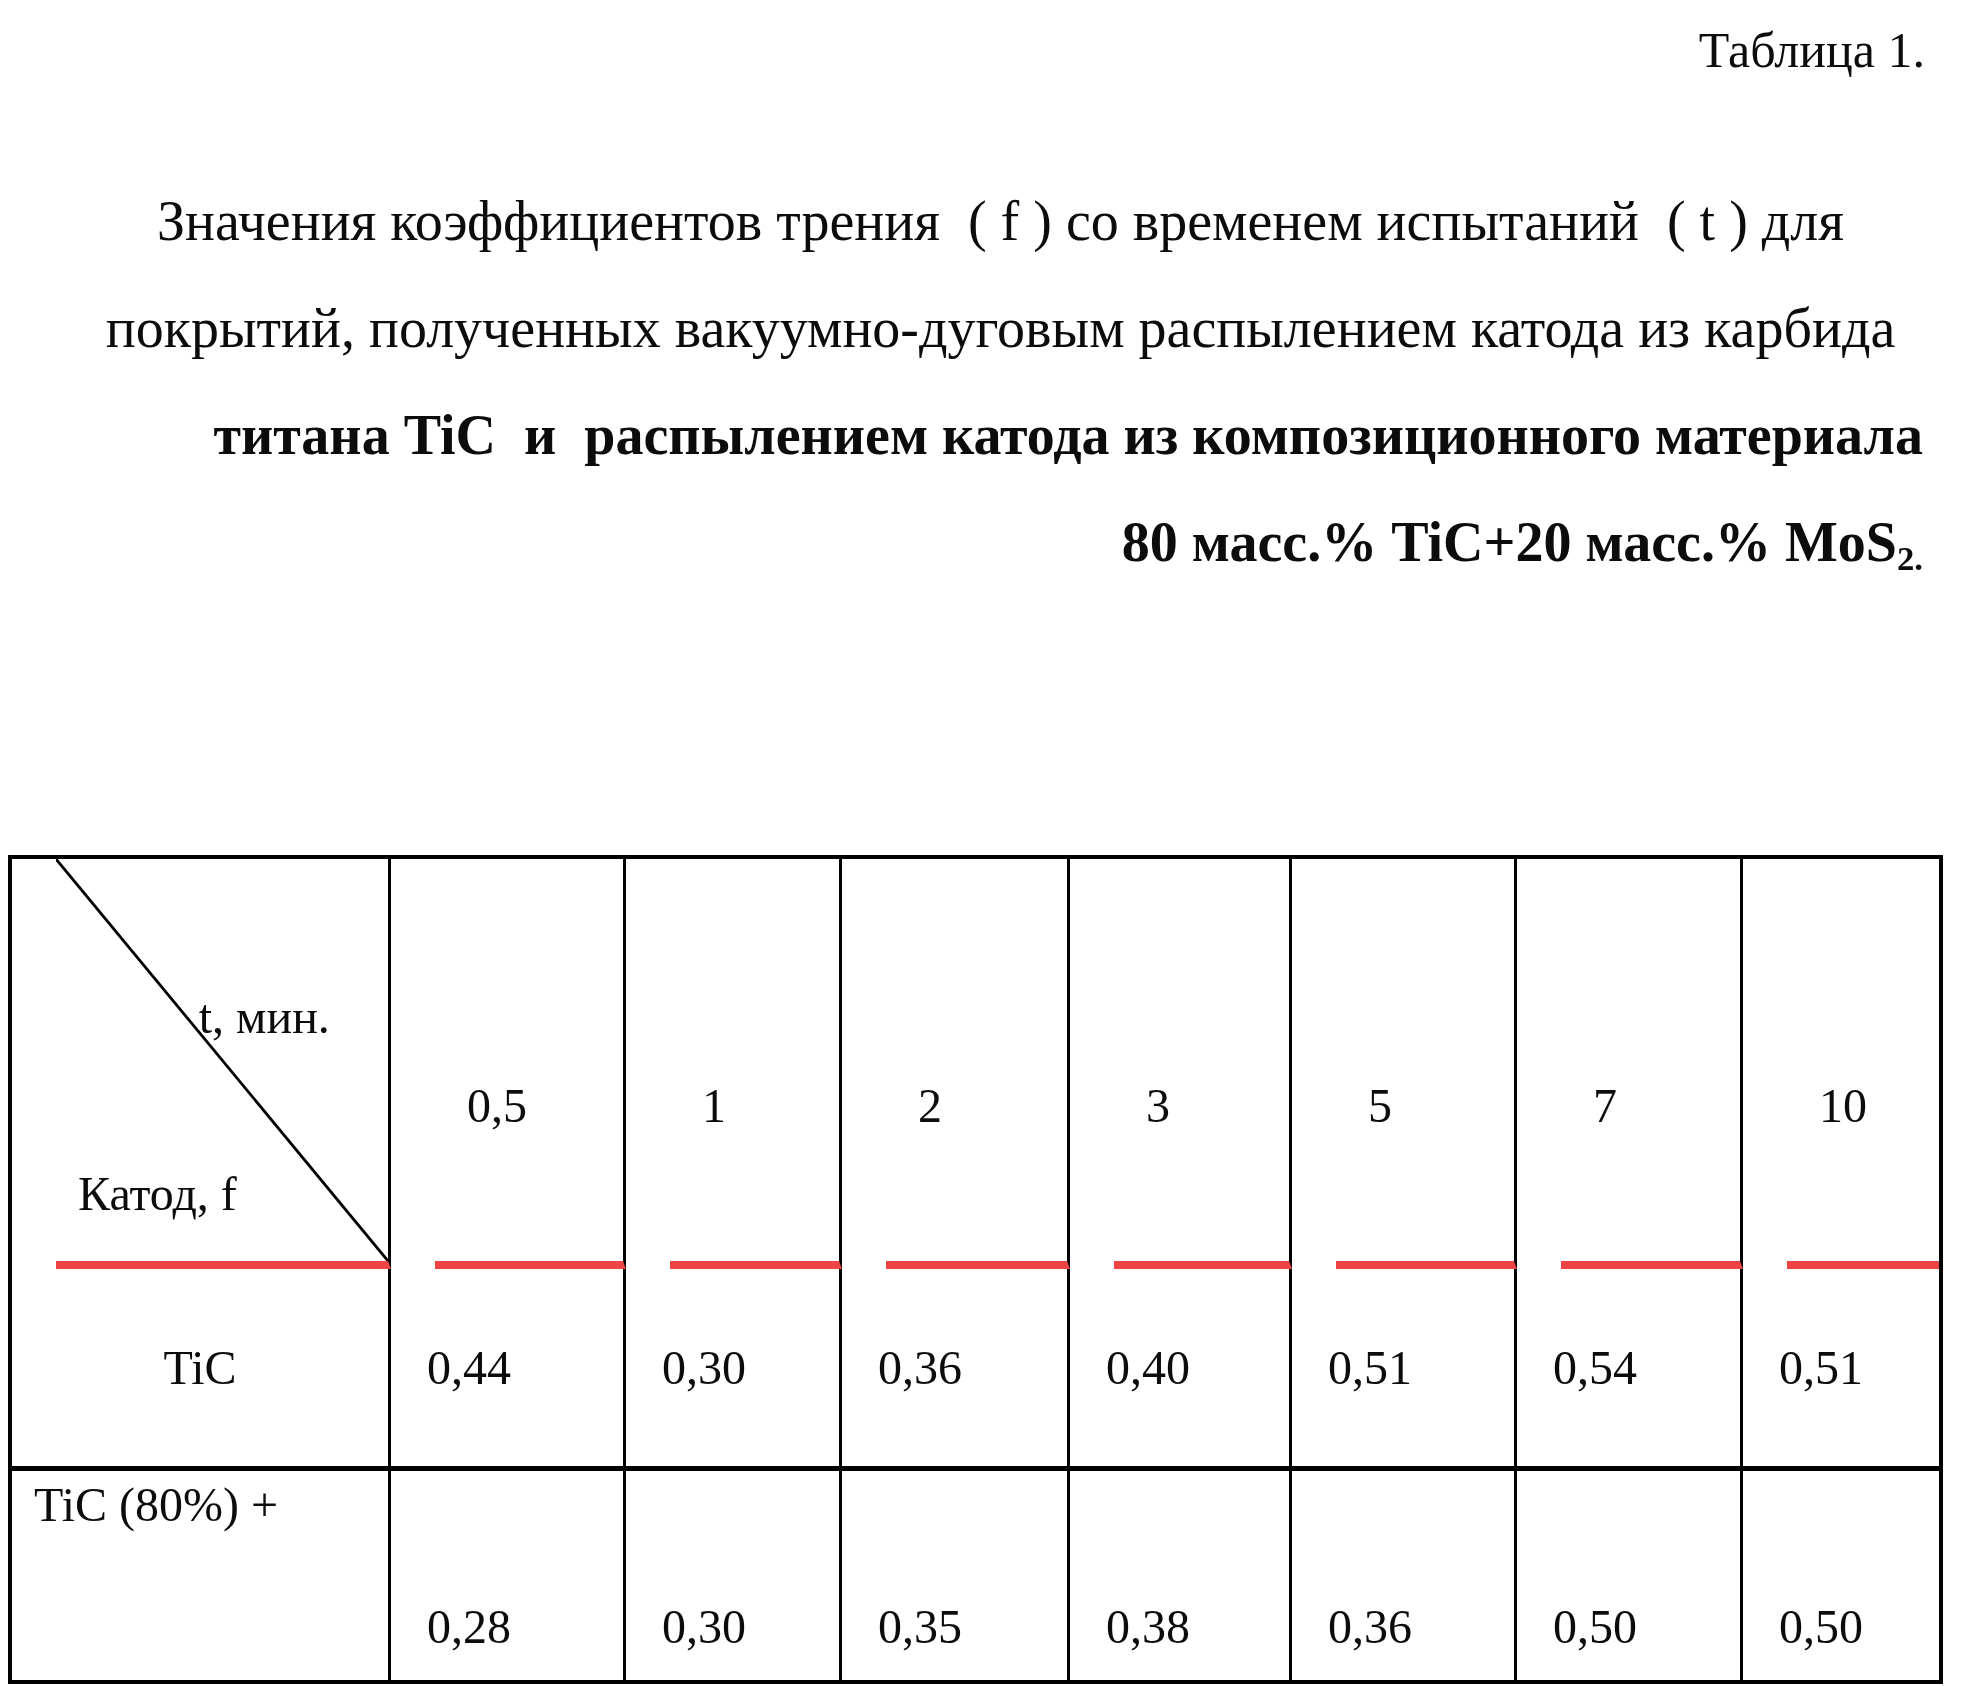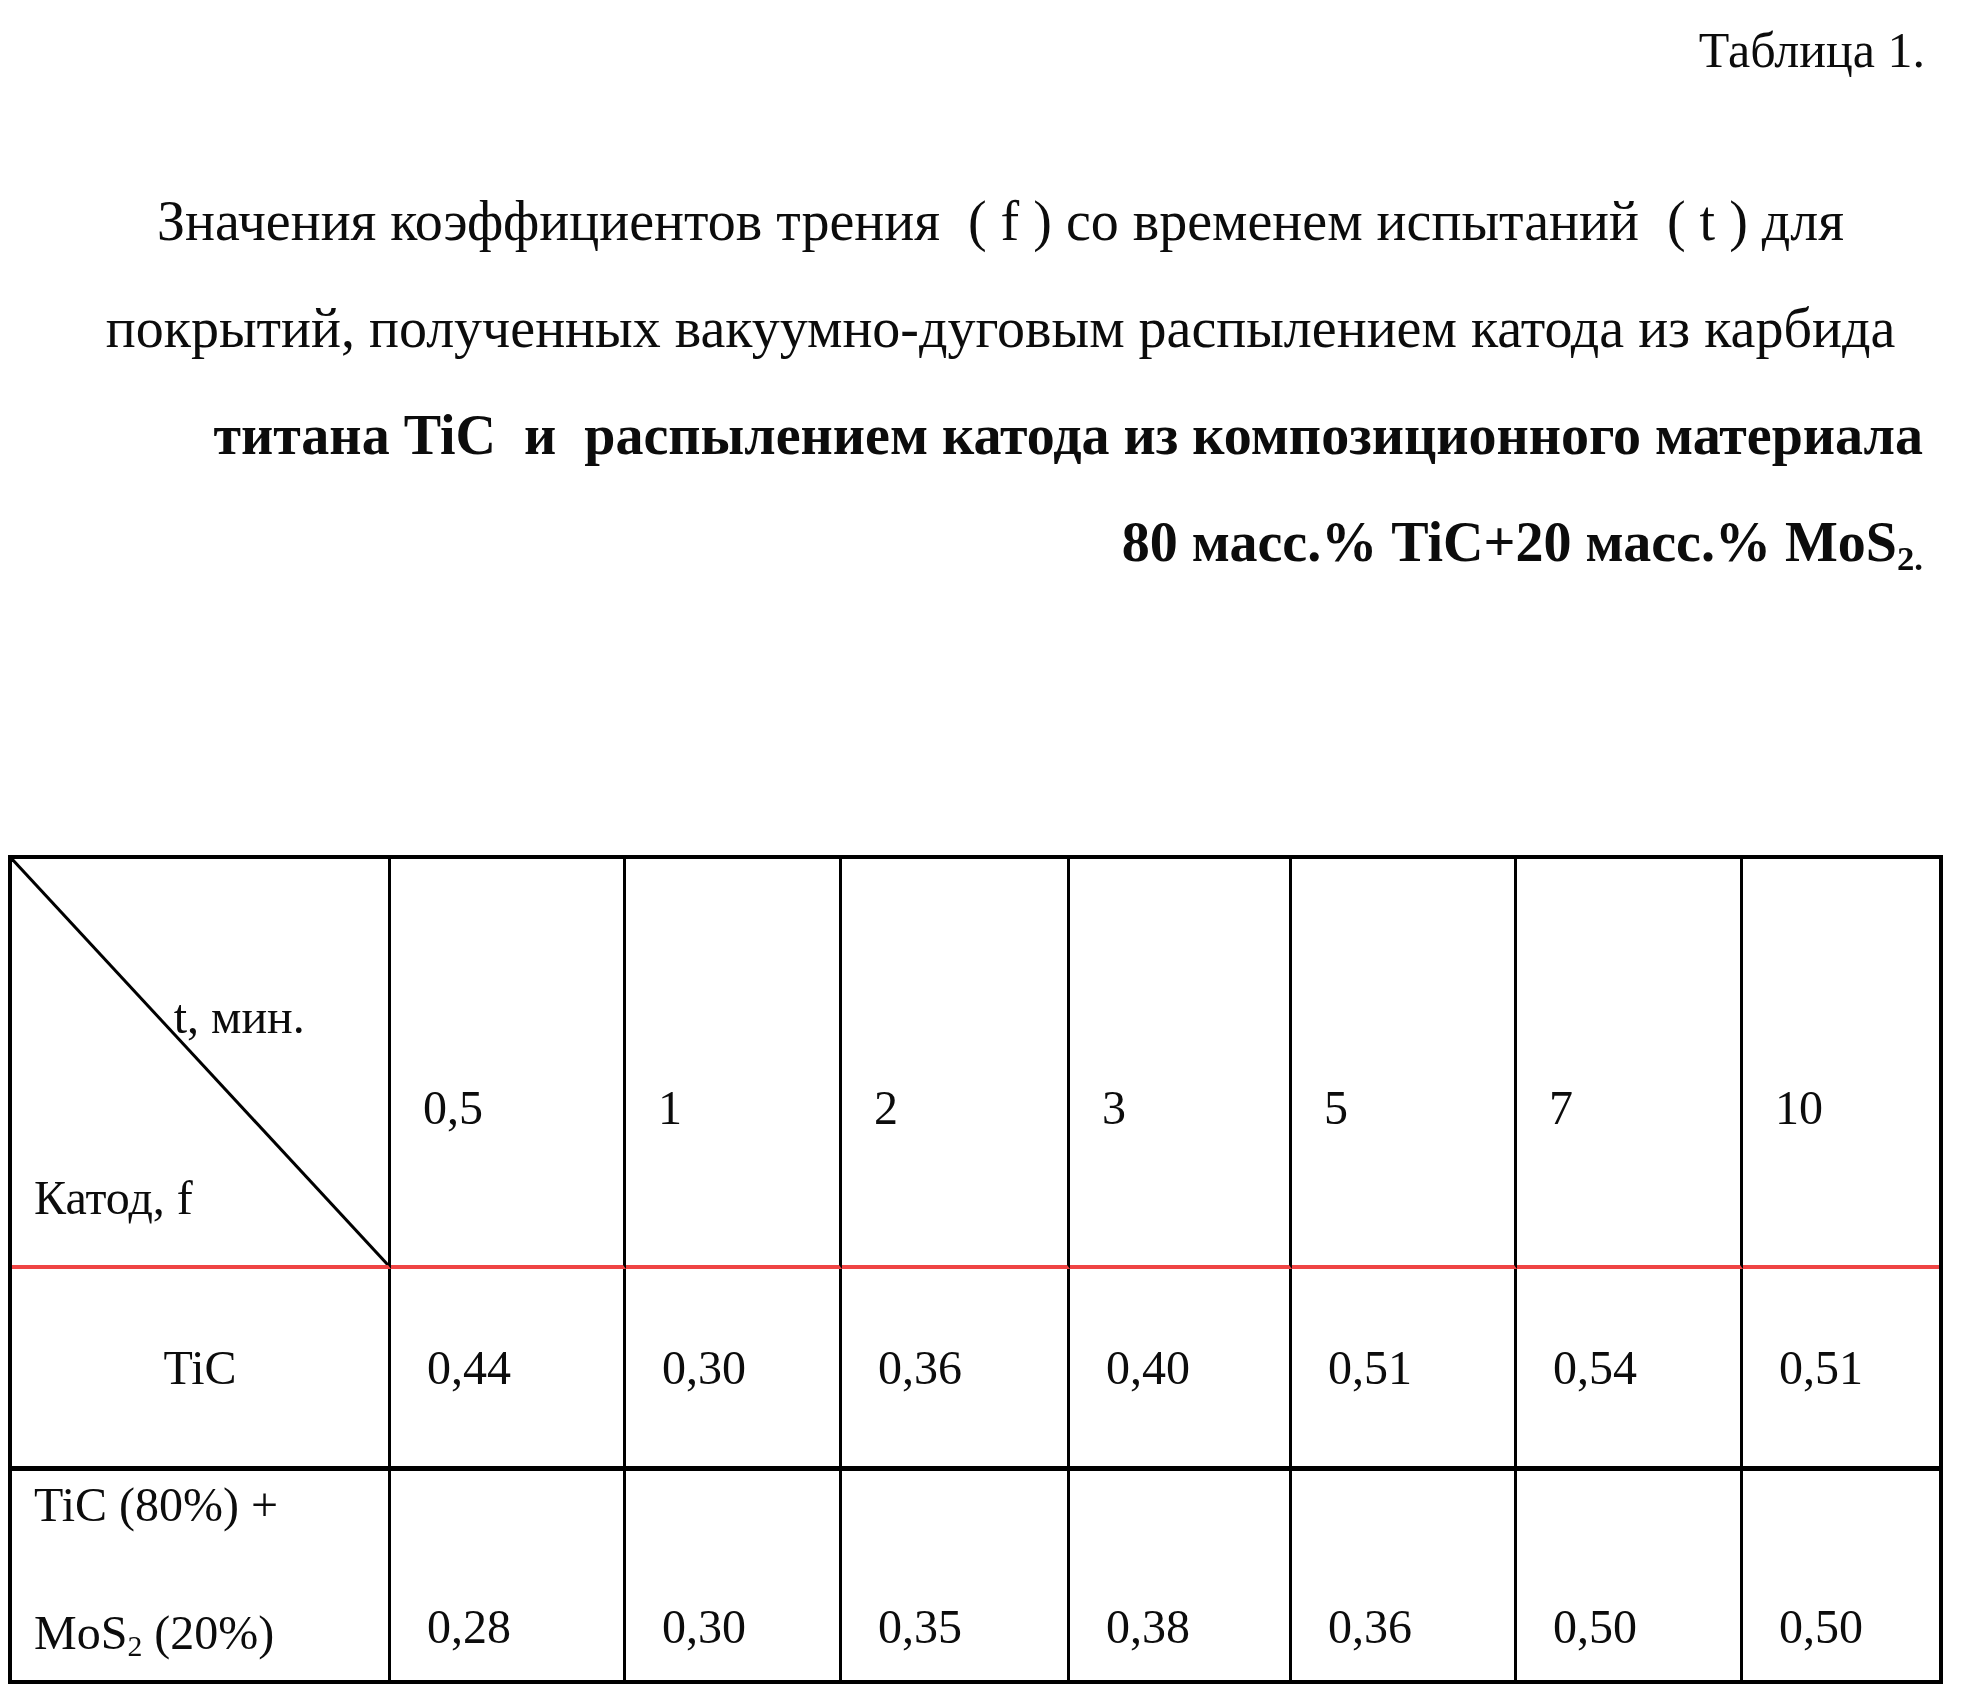--- a/index.html
+++ b/index.html
@@ -61,21 +61,21 @@
   }
   .c {
     position: relative;
     border-right: 3px solid #000;
     border-bottom: 5px solid #000;
     box-sizing: border-box;
     background: #fff;
   }
   .c.last-col { border-right: none; }
   .c.last-row { border-bottom: none; }
-  .c.mid-row  { border-bottom: 4px solid #ef4444; }
+  .c.mid-row  { border-bottom: 8px solid #ef4444; margin-left: 44px; }
   
   .corner svg.diag {
     position: absolute;
     inset: 0;
     width: 100%;
     height: 100%;
   }
   .corner .corner-top {
     position: absolute;
     left: 43%;
@@ -158,21 +158,20 @@
     <div class="c val">0,44</div>
     <div class="c val">0,30</div>
     <div class="c val">0,36</div>
     <div class="c val">0,40</div>
     <div class="c val">0,51</div>
     <div class="c val">0,54</div>
     <div class="c val last-col">0,51</div>
 
     <div class="c lbl-two-lines last-row">
       <span>TiC (80%) +</span>
-      <span><span>MoS</span><sub class="sb">2</sub><span>&nbsp;(20%)</span></span>
     </div>
     <div class="c val bottom last-row">0,28</div>
     <div class="c val bottom last-row">0,30</div>
     <div class="c val bottom last-row">0,35</div>
     <div class="c val bottom last-row">0,38</div>
     <div class="c val bottom last-row">0,36</div>
     <div class="c val bottom last-row">0,50</div>
     <div class="c val bottom last-row last-col">0,50</div>
 
   </div>

